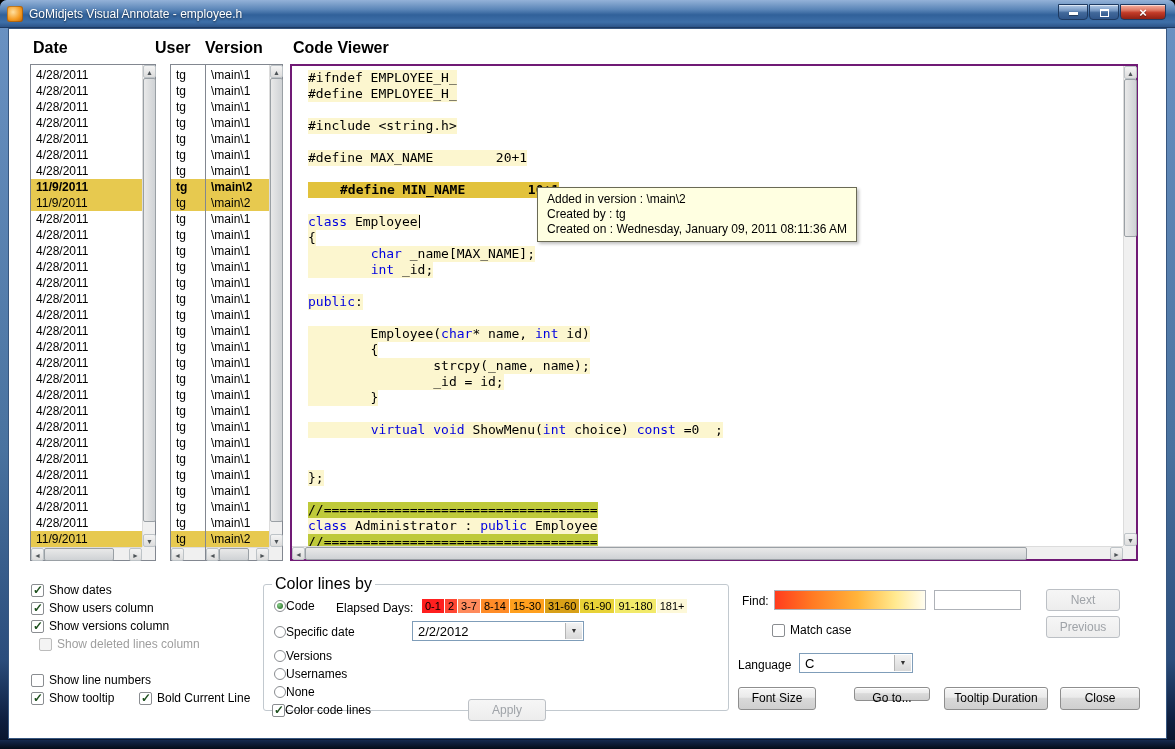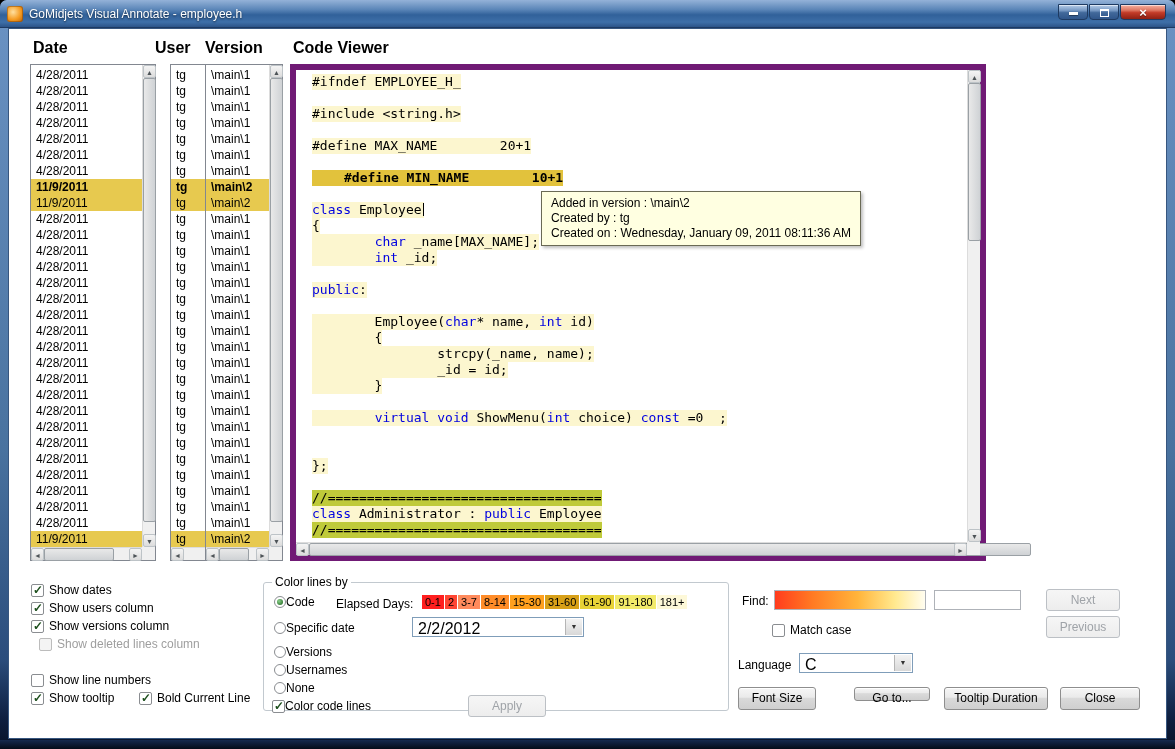--- a/index.html
+++ b/index.html
@@ -61,22 +61,22 @@
   .vscroll .sarrow.down { bottom:0; left:0; }
   .hscroll .sarrow.left { left:0; top:0; }
   .hscroll .sarrow.right { right:0; top:0; }
   .sthumb { position:absolute; background:linear-gradient(90deg,#e9e9e9,#cfd2d5);
     border:1px solid #9aa0a5; border-radius:2px; }
   .hscroll .sthumb { top:0; height:13px; background:linear-gradient(180deg,#e9e9e9,#cfd2d5); }
   .vscroll .sthumb { left:0; width:13px; }
   .scorner { position:absolute; right:0; bottom:0; width:13px; height:13px; background:#f0f0f0; }
 
   
-  .code-viewer { position:absolute; left:281px; top:35px; width:696px; height:497px;
-    background:#fff; border:6px solid #701a75; }
+  .code-viewer { position:absolute; left:281px; top:35px; width:848px; height:497px;
+    background:#fff; border:2px solid #701a75; }
   .code-lines { position:absolute; left:0; top:0; right:13px; bottom:13px; overflow:hidden;
     padding:4px 0 0 16px; }
   .cline { height:16px; line-height:16px; white-space:pre;
     font-family:"DejaVu Sans Mono", monospace; font-size:13px; }
   .seg { display:inline-block; height:16px; }
   .seg.c { background:#fcf6cf; }
   .seg.g { background:#e2c23c;padding-left:32px; }
   .seg.e { background:#bfca3a; }
   .kw { color:#0000e0; }
   .caret::after { content:""; display:inline-block; width:1px; height:13px; background:#000;
@@ -96,29 +96,29 @@
     display:inline-block; position:relative; vertical-align:-2px; }
   .radio.on::after { content:""; position:absolute; left:2px; top:2px; width:6px; height:6px;
     border-radius:50%; background:radial-gradient(circle at 35% 35%, #8ad08a, #175e17); }
   .ctl-row { position:absolute; white-space:nowrap; }
   .ctl-row .lbl { margin-left:5px; }
   .lbl.dis { color:#9e9e9e; }
 
   
   fieldset.colorbox { position:absolute; left:254px; top:546px; width:466px; height:136px;
     border:1px solid #c2c9cf; border-radius:3px; }
-  fieldset.colorbox legend { font-size:12px; margin-left:8px; padding:0 3px; }
+  fieldset.colorbox legend { font-size:16px; margin-left:8px; padding:0 3px; }
   .fs-abs { position:absolute; white-space:nowrap; }
   .legend-item { display:inline-block; padding:1px 3px; margin-right:1px; font-size:11px; }
 
   
   .tinput { position:absolute; height:20px; border:1px solid #aeb2b8; background:#fff; }
   .tinput.grad { background:linear-gradient(90deg,#ff3c1e 0%,#ff7a22 25%,#ffb43a 55%,#ffe98f 80%,#fffdf0 100%); }
   .combo { position:absolute; height:20px; border:1px solid #7f9db9; background:#fff; }
-  .combo .val { position:absolute; left:5px; top:2px; font-size:16px; }
+  .combo .val { position:absolute; left:5px; top:2px; font-size:13px; }
   .combo .arrow-btn { position:absolute; right:1px; top:1px; bottom:1px; width:17px;
     background:linear-gradient(180deg,#f3f3f3,#d8d8d8); border-left:1px solid #b5b5b5;
     font-size:7px; line-height:16px; text-align:center; color:#333; }
   .btn { position:absolute; border:1px solid #8e8e8e; border-radius:3px; text-align:center;
     font-size:12px; background:linear-gradient(180deg,#f6f6f6 0%,#eaeaea 45%,#dadada 46%,#cfcfcf 100%);
     box-shadow:inset 0 1px 0 #fff; }
   .btn.disabled { background:linear-gradient(180deg,#f6f6f6,#ededed); border-color:#bcc0c5;
     color:#9fa3a8; box-shadow:none; }
 
   .bottom-strip { position:absolute; left:0; right:0; bottom:0; height:9px;
@@ -285,20 +285,21 @@
         <div class="sarrow left">◄</div>
         <div class="sthumb" style="left:13px;width:30px;"></div>
         <div class="sarrow right">►</div>
       </div>
       <div class="scorner"></div>
     </div>
 
     <div class="code-viewer">
       <div class="code-lines">
           <div class="cline"><span class="seg c">#ifndef EMPLOYEE_H_</span></div>
+          <div class="cline"><span class="seg c">#define EMPLOYEE_H_</span></div>
           <div class="cline"></div>
           <div class="cline"><span class="seg c">#include &lt;string.h&gt;</span></div>
           <div class="cline"></div>
           <div class="cline"><span class="seg c">#define MAX_NAME        20+1</span></div>
           <div class="cline"></div>
           <div class="cline"><span class="seg g bold">#define MIN_NAME        10+1</span></div>
           <div class="cline"></div>
           <div class="cline"><span class="seg c caret"><span class="kw">class</span> Employee</span></div>
           <div class="cline"><span class="seg c">{</span></div>
           <div class="cline"><span class="seg c">        <span class="kw">char</span> _name[MAX_NAME];</span></div>

